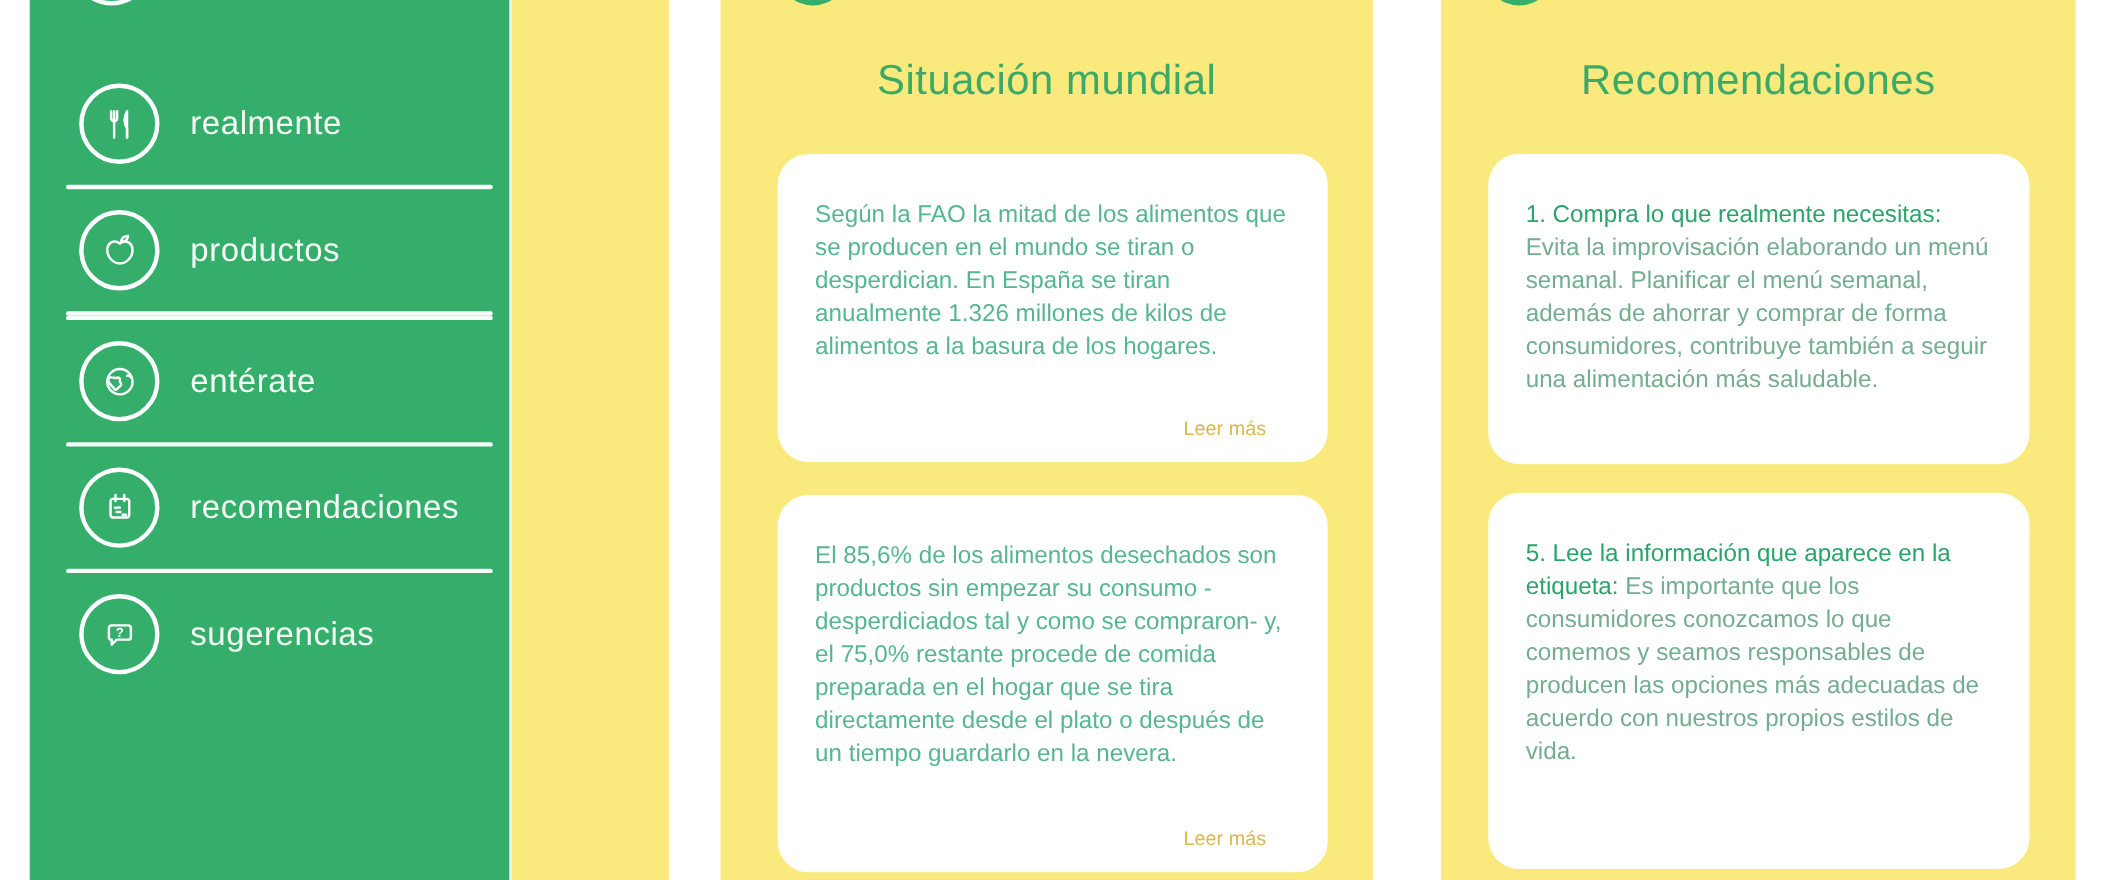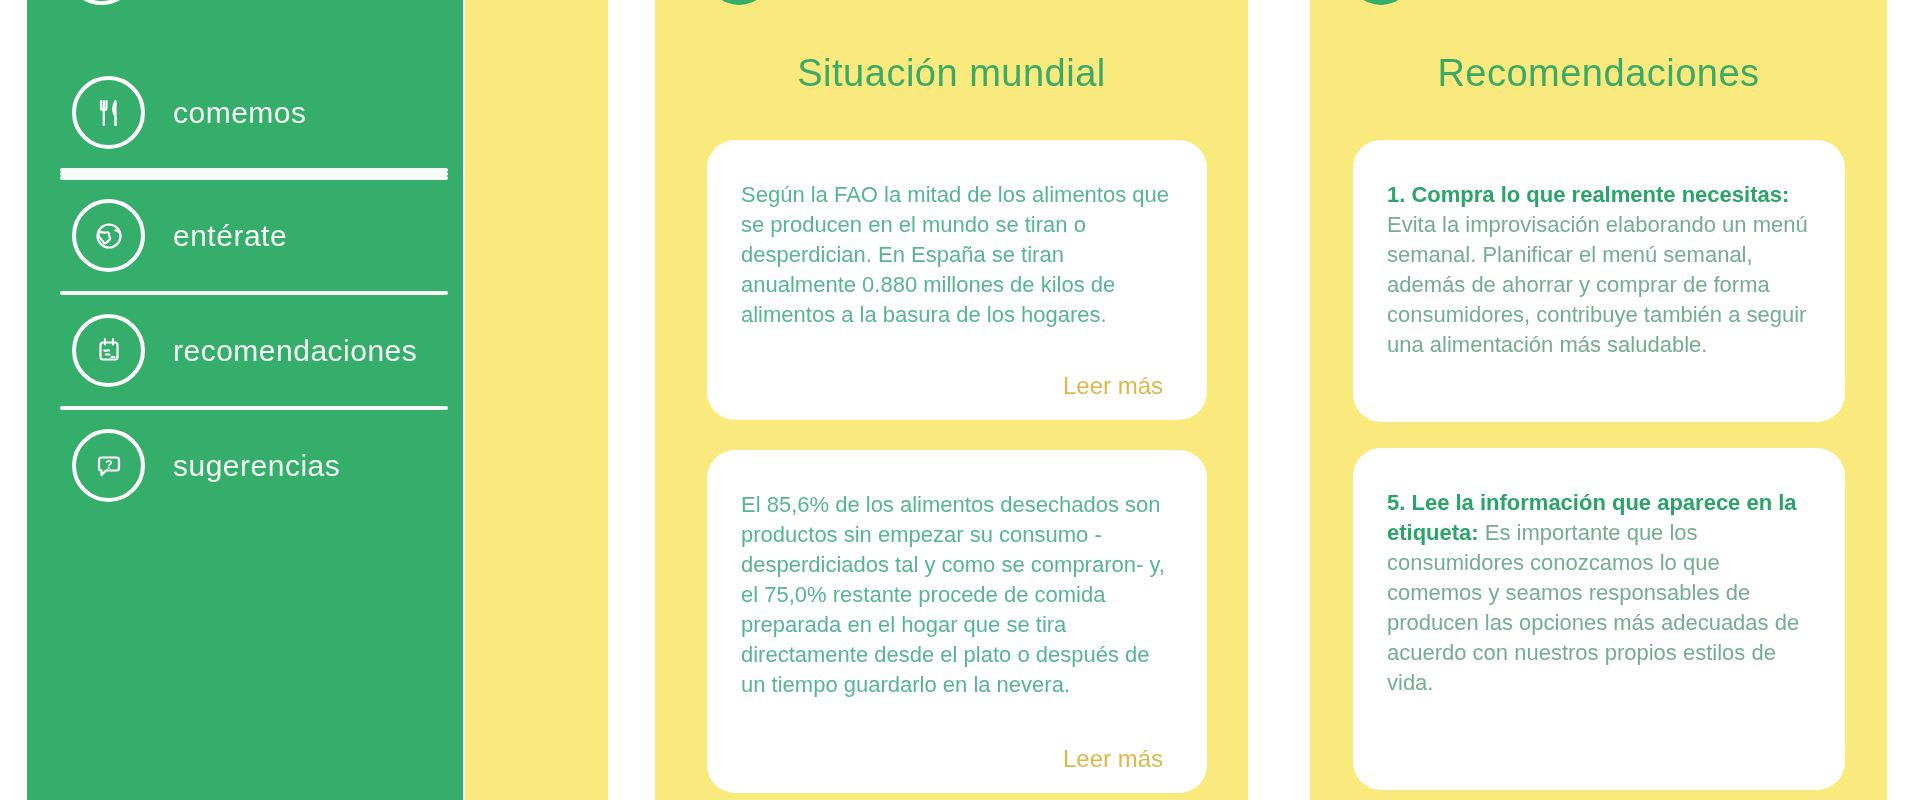--- a/index.html
+++ b/index.html
@@ -29,45 +29,54 @@
   .card{position:absolute;background:#ffffff;border-radius:28px;box-sizing:border-box;}
   .panel-world .card{left:52px;width:500px;}
   .panel-reco .card{left:43px;width:492px;}
   .card-w1{top:140px;height:280px;}
   .card-w2{top:450px;height:343px;}
   .card-r1{top:140px;height:282px;}
   .card-r2{top:448px;height:342px;}
   .card p{margin:0;padding:40px 34px 0 34px;font-size:22px;line-height:30px;}
   .panel-world .card p{color:var(--bodyGreenA);}
   .panel-reco .card p{color:var(--bodyGreenB);}
-  .lead{font-weight:bold;color:var(--leadGreen);}
+  .lead{font-weight:normal;color:var(--leadGreen);}
   .block-lead{display:block;}
-  .read-more{position:absolute;right:44px;bottom:20px;font-size:24px;color:var(--amber);cursor:pointer;text-decoration:none;}
+  .read-more{position:absolute;right:56px;bottom:20px;font-size:18px;color:var(--amber);cursor:pointer;text-decoration:none;}
 </style>
 </head>
 <body>
 
 <div class="screen">
 
   <nav class="sidebar">
     <div class="logo-circle"></div>
     <ul class="menu">
 
       <li class="menu-item">
         <span class="icon-circle">
           <svg width="40" height="40" viewBox="0 0 40 40">
             <path d="M12 8v6.5 M17.5 8v6.5 M12 14.5a2.75 2.75 0 0 0 5.5 0 M14.75 8v24"></path>
             <path d="M26.5 32V8c-3 5.5-3 11 0 15.5"></path>
             <path d="M26.5 24v8"></path>
           </svg>
         </span>
-        <span class="menu-label">comemos</span>
+        <span class="menu-label">realmente</span>
       </li>
       <li class="menu-divider"></li>
 
+      <li class="menu-item">
+        <span class="icon-circle">
+          <svg width="40" height="40" viewBox="0 0 40 40">
+            <path d="M20 13.5c-5.5-4.5-11.5-.5-11.5 6 0 6.5 5.5 12 11.5 12s11.5-5.5 11.5-12c0-6.5-6-10.5-11.5-6z"></path>
+            <path d="M21 12c.5-3.5 3-5.5 6.5-5.5-.5 3.5-3 5.5-6.5 5.5z"></path>
+          </svg>
+        </span>
+        <span class="menu-label">productos</span>
+      </li>
       <li class="menu-divider"></li>
 
       <li class="menu-divider"></li>
 
       <li class="menu-item">
         <span class="icon-circle">
           <svg width="40" height="40" viewBox="0 0 40 40">
             <circle cx="20" cy="20" r="11.5"></circle>
             <path d="M9.5 17c2.5-2.5 5 .5 7.5-.5 2-.8 3.5.5 3 2.5-.4 1.8 1.5 2 1 4-.4 1.7-2.5 2-3.5 3.5-.8 1.2-2.5 1-3-.5-.4-1.3-2-1.5-2.5-3-.4-1.2-3-1.5-2.5-4z"></path>
             <path d="M26.5 14.5c1.5-.5 3 .3 3.5 1.8"></path>
@@ -102,21 +111,21 @@
     </ul>
   </nav>
 
   <div class="yellow-strip"></div>
 
   <section class="panel panel-world">
     <div class="accent-circle"></div>
     <h2 class="panel-title">Situación mundial</h2>
 
     <div class="card card-w1">
-      <p>Según la FAO la mitad de los alimentos que se producen en el mundo se tiran o desperdician. En España se tiran anualmente 0.880 millones de kilos de alimentos a la basura de los hogares.</p>
+      <p>Según la FAO la mitad de los alimentos que se producen en el mundo se tiran o desperdician. En España se tiran anualmente 1.326 millones de kilos de alimentos a la basura de los hogares.</p>
       <a class="read-more">Leer más</a>
     </div>
 
     <div class="card card-w2">
       <p>El 85,6% de los alimentos desechados son productos sin empezar su consumo -desperdiciados tal y como se compraron- y, el 75,0% restante procede de comida preparada en el hogar que se tira directamente desde el plato o después de un tiempo guardarlo en la nevera.</p>
       <a class="read-more">Leer más</a>
     </div>
   </section>
 
   <section class="panel panel-reco">

